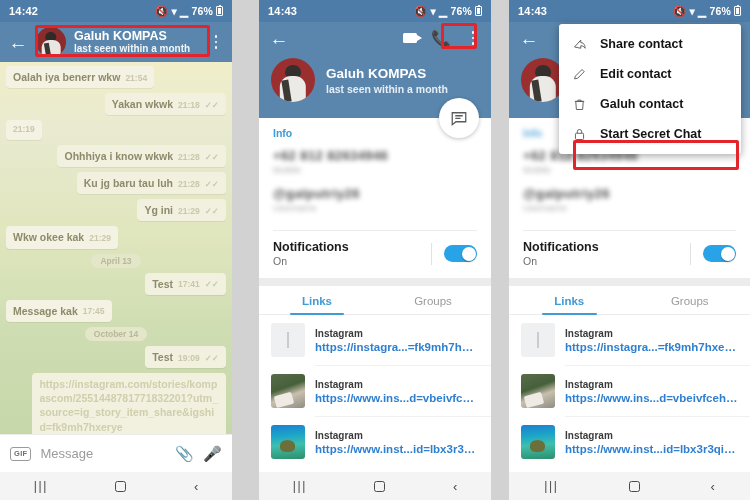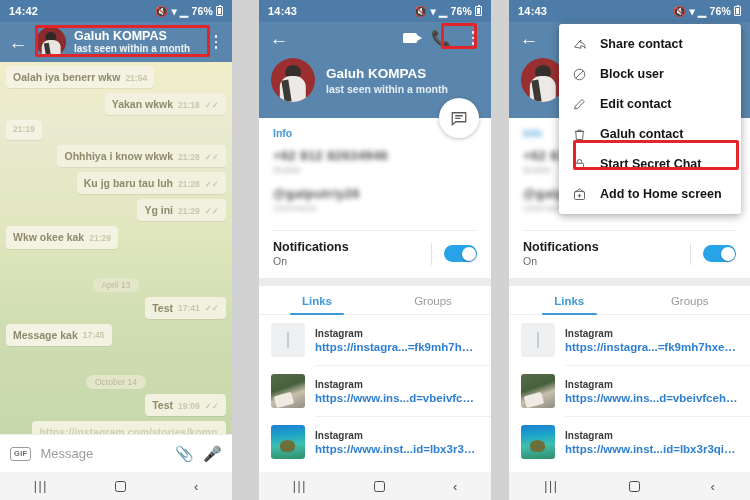--- a/index.html
+++ b/index.html
@@ -71,22 +71,22 @@
     max-width:83%; font-size:10.5px; color:#8c8a6e; font-weight:bold;
     box-shadow:0 1px 0 rgba(0,0,0,.06); display:flex; align-items:flex-end;
     gap:5px; flex-wrap:wrap; line-height:1.35;
   }
   .bubble.out { background:#f2f1df; }
   .bubble .msg { color:#8d8b6c; }
   .bubble.link .msg { color:#cfcfae; font-weight:bold; word-break:break-all; }
   .time { font-size:8.5px; color:#c9c7ab; font-weight:bold; white-space:nowrap; margin-left:auto;}
   .tick { color:#c2cdb0; font-size:8.5px; }
   .daychip {
-    background:#e3e6c8; color:#b9b89c; font-size:8.5px; font-weight:normal;
-    padding:2px 9px; border-radius:9px;margin-top:24px;
+    background:#e3e6c8; color:#b9b89c; font-size:8.5px; font-weight:bold;
+    padding:2px 9px; border-radius:9px;
   }
 
   
   .composer {
     height:38px; background:#fff; display:flex; align-items:center;
     gap:9px; padding:0 10px; border-top:1px solid #ececec;
   }
   .gif-chip {
     border:1.4px solid #9a9a9a; border-radius:3px; font-size:7.5px; font-weight:bold;
     color:#6f6f6f; padding:1.5px 3px; letter-spacing:.3px;
@@ -518,29 +518,20 @@
         <span class="m-ico">
           <svg viewBox="0 0 24 24">
               <path d="M4 16 L14 5 L14 9 C20 9 21 15 21 18 C19 15 17 14 14 14 L14 18 Z"></path>
             </svg>
         </span>
         <span class="menu-label">Share contact</span>
       </div>
       <div class="menu-item">
         <span class="m-ico">
           <svg viewBox="0 0 24 24">
-              <circle cx="12" cy="12" r="8.5"></circle>
-              <line x1="6" y1="18" x2="18" y2="6"></line>
-            </svg>
-        </span>
-        <span class="menu-label">Block user</span>
-      </div>
-      <div class="menu-item">
-        <span class="m-ico">
-          <svg viewBox="0 0 24 24">
               <path d="M4 19 L5.5 14.5 L16 4 L19.5 7.5 L9 18 Z"></path>
             </svg>
         </span>
         <span class="menu-label">Edit contact</span>
       </div>
       <div class="menu-item">
         <span class="m-ico">
           <svg viewBox="0 0 24 24">
               <path d="M6 7 h12 l-1 13 H7 Z"></path>
               <path d="M9.5 7 V5 h5 v2"></path>
@@ -551,29 +542,18 @@
       </div>
       <div class="menu-item">
         <span class="m-ico">
           <svg viewBox="0 0 24 24">
               <rect x="5.5" y="10" width="13" height="10" rx="1.5"></rect>
               <path d="M8.5 10 V7.5 a3.5 3.5 0 0 1 7 0 V10"></path>
             </svg>
         </span>
         <span class="menu-label">Start Secret Chat</span>
       </div>
-      <div class="menu-item">
-        <span class="m-ico">
-          <svg viewBox="0 0 24 24">
-              <rect x="4" y="7" width="16" height="13" rx="2"></rect>
-              <path d="M4 9 L12 3 L20 9"></path>
-              <line x1="12" y1="11" x2="12" y2="17"></line>
-              <line x1="9" y1="14" x2="15" y2="14"></line>
-            </svg>
-        </span>
-        <span class="menu-label">Add to Home screen</span>
-      </div>
     </div>
 
     <div class="redbox" style="left:64px; top:140px; width:166px; height:30px; z-index:30;"></div>
   </div>
 
 </div>
 
 </body></html>

